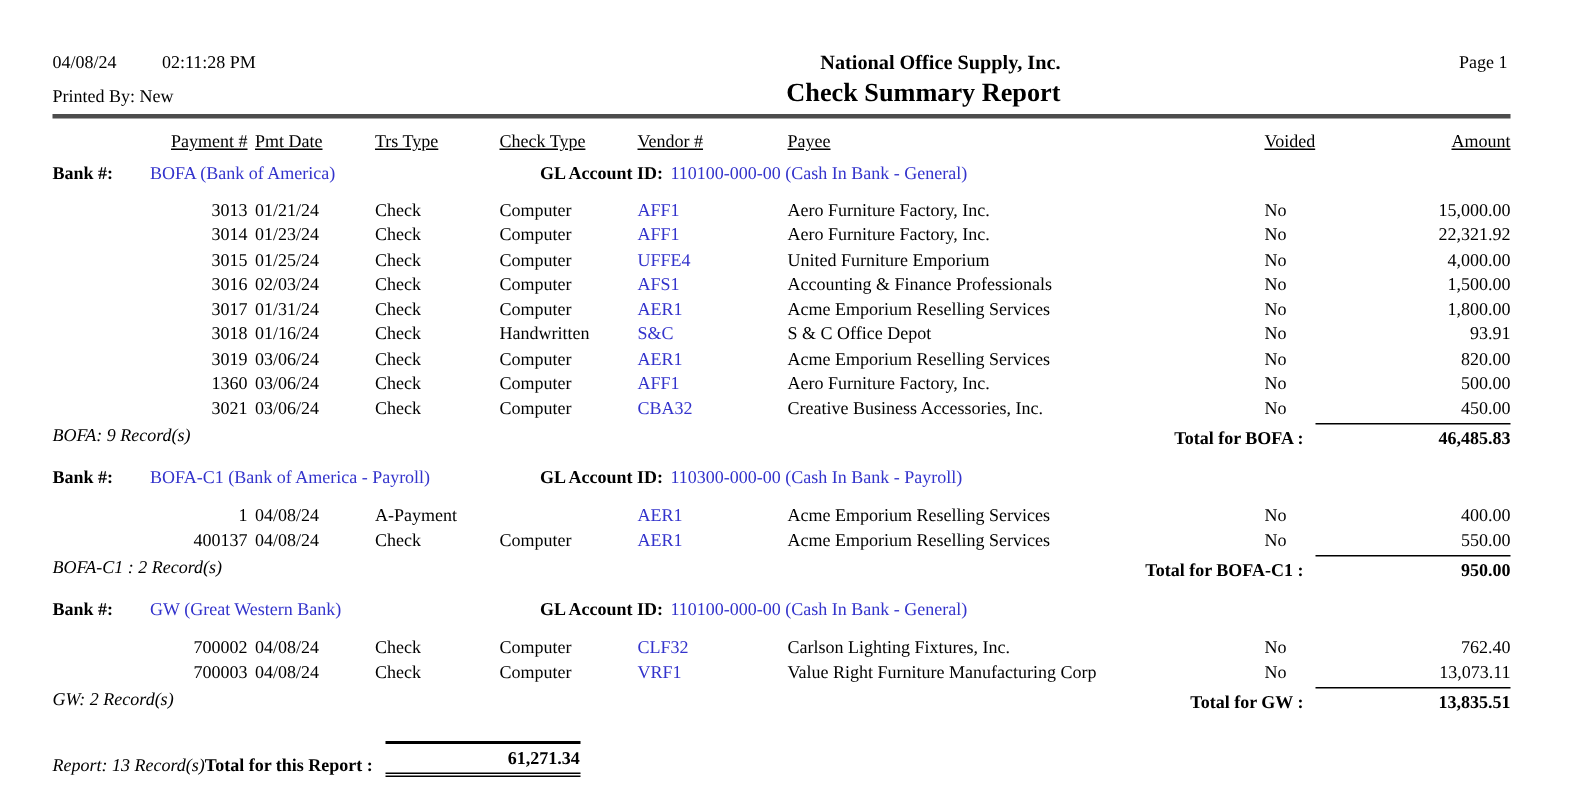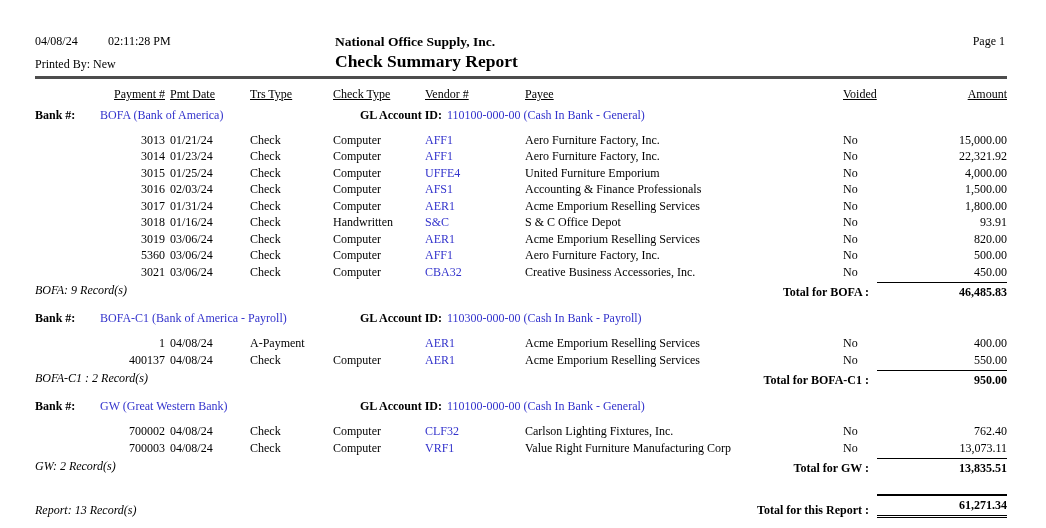--- a/index.html
+++ b/index.html
@@ -10,21 +10,21 @@
   }
   .report { width:1046px; padding:33px 39px 0 35px; }
   .content { width:972px; }
 
   
   .page-header { display:flex; align-items:flex-start; }
   .ph-left  { width:300px; }
   .ph-left .datetime { display:flex; gap:0; line-height:17px; }
   .ph-left .date { width:73px; }
   .ph-left .printedby { line-height:17px; margin-top:6px; }
-  .ph-center { flex:1; text-align:left;font-family:Liberation Serif, serif; }
+  .ph-center { flex:1; text-align:right;font-family:Liberation Serif, serif; }
   .ph-center .company { font-weight:bold; font-size:13.5px; line-height:17px; }
   .ph-center .title   { font-weight:bold; font-size:17.5px; line-height:23px; }
   .ph-right { width:300px; text-align:right; padding-right:2px; line-height:17px; }
   .rule { height:3px; background:#4d4d4d; margin-top:3px; }
 
   
   .trow { display:flex; line-height:16.5px; }
   .c-pay   { width:130px; text-align:right; }
   .c-date  { width:85px;  padding-left:5px; }
   .c-trs   { width:83px; }
@@ -47,21 +47,21 @@
   .link { color:var(--link,#3333cc); }
 
   .section-footer { display:flex; justify-content:space-between; align-items:flex-end; margin-top:2px; }
   .record-count { font-style:italic; line-height:16px; padding-bottom:2px; }
   .total-group { display:flex; align-items:flex-end; }
   .total-label { font-weight:bold; padding-right:8px; line-height:16px; }
   .total-amount { width:130px; text-align:right; font-weight:bold;
                   border-top:1px solid #000; padding-top:2px; line-height:15px; }
   .section { margin-bottom:10px; }
 
-  .report-footer { display:flex; justify-content:space-between; align-items:flex-end; margin-top:18px; }
+  .report-footer { display:flex; align-items:flex-end; margin-top:18px; }
   .report-footer .record-count { padding-bottom:0; }
   .grand-amount { width:130px; text-align:right; font-weight:bold;
                   border-top:2px solid #000; border-bottom:3px double #000;
                   padding:2px 0 2px 0; line-height:15px; }
 </style>
 </head>
 <body>
 
 <div class="report">
 
@@ -175,21 +175,21 @@
     <div class="c-date">03/06/24</div>
     <div class="c-trs">Check</div>
     <div class="c-chk">Computer</div>
     <div class="c-ven link">AER1</div>
     <div class="c-payee">Acme Emporium Reselling Services</div>
     <div class="c-void">No</div>
     <div class="c-amt">820.00</div>
   </div>
 
   <div class="trow">
-    <div class="c-pay">5360</div>
+    <div class="c-pay">1360</div>
     <div class="c-date">03/06/24</div>
     <div class="c-trs">Check</div>
     <div class="c-chk">Computer</div>
     <div class="c-ven link">AFF1</div>
     <div class="c-payee">Aero Furniture Factory, Inc.</div>
     <div class="c-void">No</div>
     <div class="c-amt">500.00</div>
   </div>
 
   <div class="trow">

